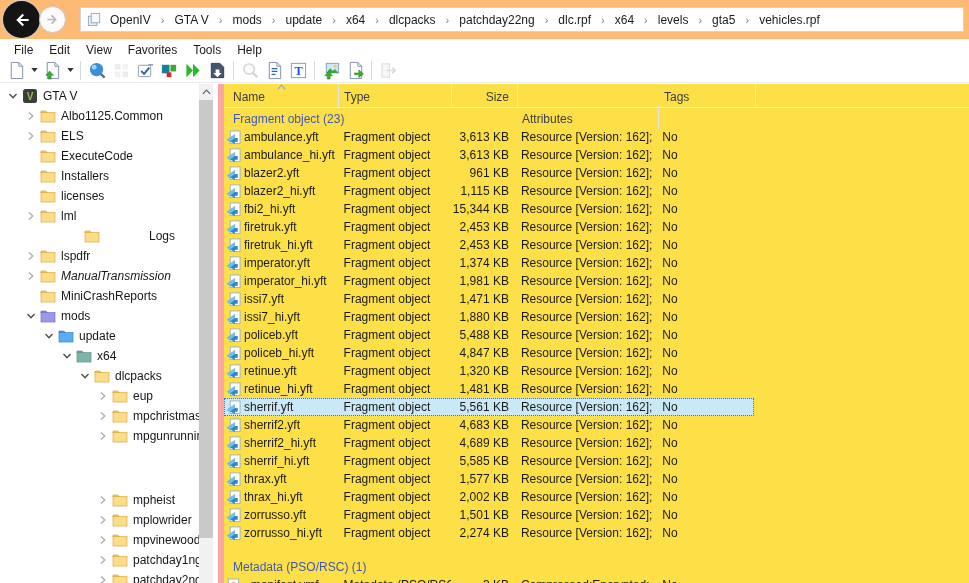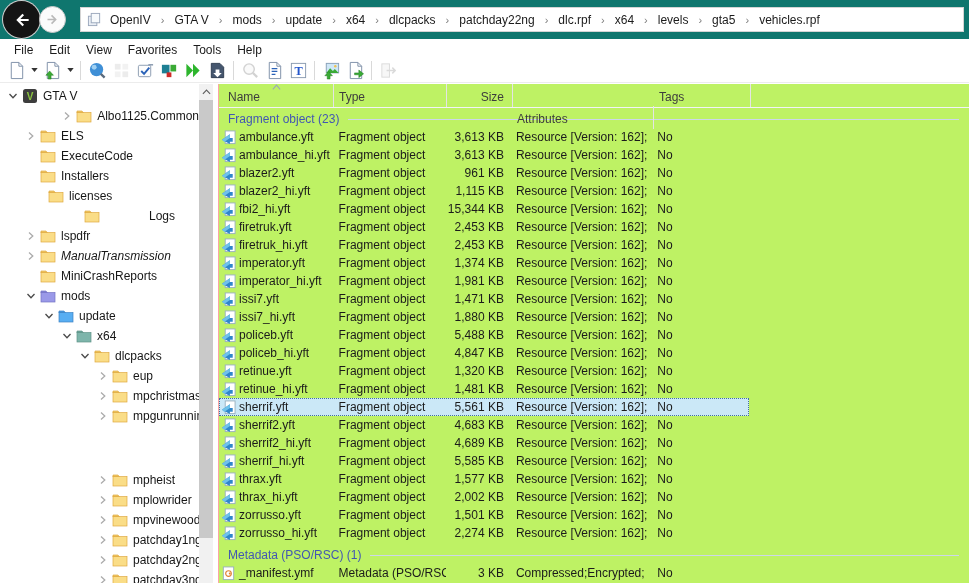--- a/index.html
+++ b/index.html
@@ -4,21 +4,21 @@
 <style>
   * { box-sizing: border-box; margin: 0; padding: 0; }
   html,body { width: 969px; height: 583px; overflow: hidden; }
   body {
     font-family: "Liberation Sans", "DejaVu Sans", sans-serif;
     font-size: 12px; color: #1b1b1b; background: #fff; position: relative;
   }
   svg { display:block; }
 
   
-  .topbar { position: relative; height: 39px; background:#0f766e; }
+  .topbar { position: relative; height: 39px; background:#fdba74; }
   .nav-btn { position:absolute; border-radius:50%; display:flex; align-items:center; justify-content:center; cursor:pointer; }
   .back-btn { left:3px; top:1px; width:37px; height:37px; background:#141414; box-shadow:0 0 0 1px #cfcfcf; }
   .fwd-btn  { left:39px; top:6px; width:27px; height:27px; background:#fbfbfb; border:1px solid #c8c8c8; }
   .crumbbar { position:absolute; left:80px; top:7px; width:884px; height:25px; border:1px solid #d4d4d4; background:#fff; display:flex; align-items:center; padding:0 4px; overflow:hidden; }
   .crumb-item { padding:0 5px; white-space:nowrap; cursor:pointer; }
   .crumb-sep { color:#7c7c7c; font-size:11px; padding:0 5px; }
   .crumb-root-icon { margin:0 3px 0 2px; }
 
   
   .menubar { display:flex; align-items:flex-end; height:19px; padding-left:6px; }
@@ -39,33 +39,33 @@
   .tree-view { position:absolute; top:2px; left:0; width:199px; overflow:hidden; }
   .tree-row { height:20px; display:flex; align-items:center; white-space:nowrap; cursor:pointer; }
   .tw-chev { width:14px; height:14px; flex:0 0 14px; display:flex; align-items:center; justify-content:center; }
   .tw-icon { width:16px; height:16px; flex:0 0 16px; margin:0 5px 0 2px; }
   .tw-label { white-space:nowrap; color:#161616; }
   .vscroll { position:absolute; top:0; left:199px; width:14px; height:100%; background:#f1f1f1; }
   .vscroll .sb-arrow { height:15px; display:flex; align-items:center; justify-content:center; background:#f1f1f1; cursor:pointer; }
   .vscroll .sb-thumb { position:absolute; top:16px; left:0; width:14px; height:438px; background:#c9c9c9; cursor:pointer; }
 
   
-  .list-panel { position:relative; flex:1; height:100%; border-left:1px solid #fca5a5; background:#bef264; overflow:hidden; }
+  .list-panel { position:relative; flex:1; height:100%; border-left:6px solid #fca5a5; background:#fde047; overflow:hidden; }
   .list-header { position:relative; display:flex; height:24px; align-items:center; color:#3d3d3d; border-bottom:1px solid #f1f3f7; }
   .hcol { height:100%; display:flex; align-items:flex-end; padding-bottom:3px; border-right:1px solid #e4e4e4; cursor:pointer; }
   .hcol span { white-space:nowrap; }
   .sort-arrow { position:absolute; top:0; left:52px; }
   .c0 { width:115px; padding-left:9px; }
   .c1 { width:113px; padding-left:5px; }
   .c2 { width:66px;  justify-content:flex-end; padding-right:8px; }
   .c3 { width:141px; padding-left:4px;margin-top:44px; }
   .c4 { width:97px;  padding-left:5px; }
 
   .group-row { display:flex; align-items:center; height:18px; margin-top:2px;justify-content:space-between; }
-  .group-row.gap { margin-top:4px; }
+  .group-row.gap { margin-top:16px; }
   .group-label { color:#4257b2; padding-left:9px; white-space:nowrap; }
   .group-line { flex:1; height:1px; background:#ccd7ea; margin:0 10px 0 9px; }
 
   .file-row { display:flex; align-items:center; height:18px; width:530px; cursor:pointer; }
   .file-row.selected { background:#cbe8f7; outline:1px dotted #44719c; outline-offset:-1px; }
   .fcell { white-space:nowrap; overflow:hidden; }
   .f0 { width:115px; display:flex; align-items:center; padding-left:2px; }
   .f0 .fname { margin-left:3px; }
   .f1 { width:113px; padding-left:5px; }
   .f2 { width:66px; text-align:right; padding-right:8px; }
@@ -256,21 +256,21 @@
             </svg>
           </span>
           <span class="tw-icon">
             <svg width="16" height="16" viewBox="0 0 16 16">
               <rect x="1" y="1" width="14" height="14" rx="2.5" fill="#3d3d3d"></rect>
               <text x="8" y="12" text-anchor="middle" font-size="10" font-weight="bold" font-family="Liberation Sans, sans-serif" fill="#8cc63f">V</text>
             </svg>
           </span>
           <span class="tw-label">GTA V</span>
         </div>
-        <div class="tree-row" style="padding-left: 24px; justify-content: flex-end;">
+        <div class="tree-row" style="padding-left: 24px;">
           <span class="tw-chev">
             <svg width="10" height="10" viewBox="0 0 10 10">
               <path d="M3 1.5 L6.8 5 L3 8.5" fill="none" stroke="#ababab" stroke-width="1.3"></path>
             </svg>
           </span>
           <span class="tw-icon">
             <svg width="16" height="16" viewBox="0 0 16 16">
               <path d="M1 3 h5 l1.5 2 H1 z" fill="#f0c968" stroke="#dfa940" stroke-width=".7"></path>
               <rect x="1" y="4.6" width="14" height="9.4" fill="#fadd87" stroke="#dfa940" stroke-width=".7"></rect>
             </svg>
@@ -304,29 +304,43 @@
         <div class="tree-row" style="padding-left: 24px;">
           <span class="tw-chev"></span>
           <span class="tw-icon">
             <svg width="16" height="16" viewBox="0 0 16 16">
               <path d="M1 3 h5 l1.5 2 H1 z" fill="#f0c968" stroke="#dfa940" stroke-width=".7"></path>
               <rect x="1" y="4.6" width="14" height="9.4" fill="#fadd87" stroke="#dfa940" stroke-width=".7"></rect>
             </svg>
           </span>
           <span class="tw-label">Installers</span>
         </div>
-        <div class="tree-row" style="padding-left: 32px;">
+        <div class="tree-row" style="padding-left: 24px;">
           <span class="tw-chev"></span>
           <span class="tw-icon">
             <svg width="16" height="16" viewBox="0 0 16 16">
               <path d="M1 3 h5 l1.5 2 H1 z" fill="#f0c968" stroke="#dfa940" stroke-width=".7"></path>
               <rect x="1" y="4.6" width="14" height="9.4" fill="#fadd87" stroke="#dfa940" stroke-width=".7"></rect>
             </svg>
           </span>
           <span class="tw-label">licenses</span>
+        </div>
+        <div class="tree-row" style="padding-left: 24px;">
+          <span class="tw-chev">
+            <svg width="10" height="10" viewBox="0 0 10 10">
+              <path d="M3 1.5 L6.8 5 L3 8.5" fill="none" stroke="#ababab" stroke-width="1.3"></path>
+            </svg>
+          </span>
+          <span class="tw-icon">
+            <svg width="16" height="16" viewBox="0 0 16 16">
+              <path d="M1 3 h5 l1.5 2 H1 z" fill="#f0c968" stroke="#dfa940" stroke-width=".7"></path>
+              <rect x="1" y="4.6" width="14" height="9.4" fill="#fadd87" stroke="#dfa940" stroke-width=".7"></rect>
+            </svg>
+          </span>
+          <span class="tw-label">lml</span>
         </div>
         <div class="tree-row" style="padding-left: 24px; gap: 44px;">
           <span class="tw-chev"></span>
           <span class="tw-icon">
             <svg width="16" height="16" viewBox="0 0 16 16">
               <path d="M1 3 h5 l1.5 2 H1 z" fill="#f0c968" stroke="#dfa940" stroke-width=".7"></path>
               <rect x="1" y="4.6" width="14" height="9.4" fill="#fadd87" stroke="#dfa940" stroke-width=".7"></rect>
             </svg>
           </span>
           <span class="tw-label">Logs</span>

